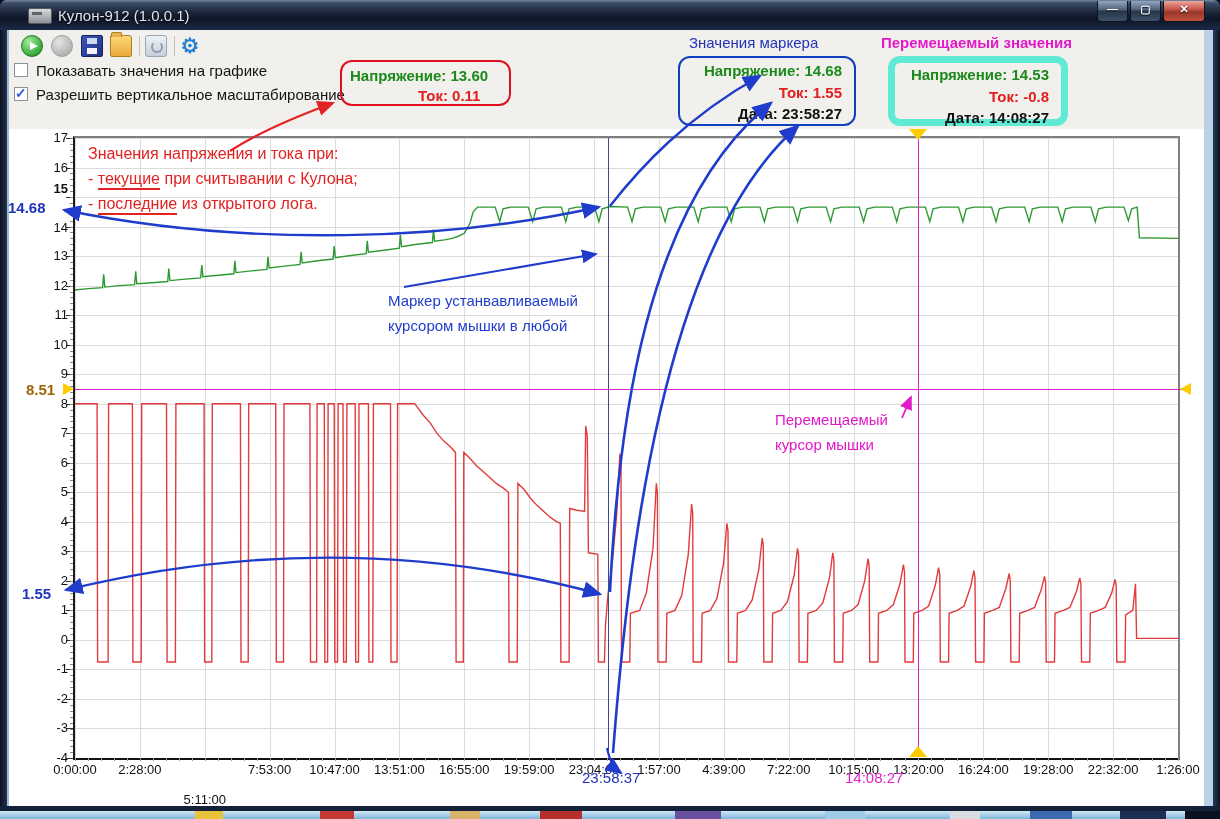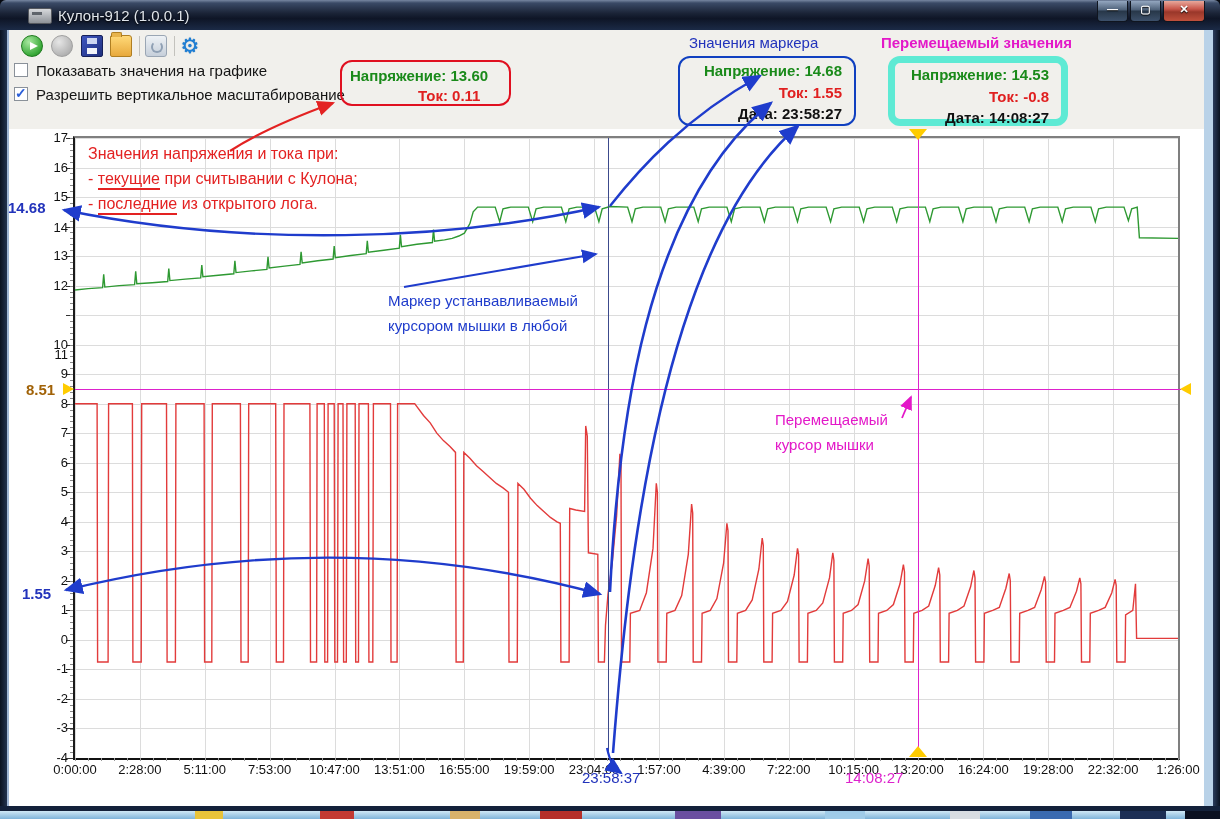--- a/index.html
+++ b/index.html
@@ -173,45 +173,45 @@
     <span>Дата:</span> <span>14:08:27</span></div>
 </div>
 
 <div class="plot"></div>
 <div class="ymaj"></div>
 <div class="ymin"></div>
 <div class="xmin"></div>
 <div class="yticks" id="yticks">
     <div class="ytick" style="top: -8px;">17</div>
     <div class="ytick" style="top: 21.5238px;">16</div>
-    <div class="ytick" style="top: 51px;">15</div>
+    <div class="ytick" style="top: 43px; font-weight: bold;">15</div>
     <div class="ytick" style="top: 82px;">14</div>
     <div class="ytick" style="top: 110.095px;">13</div>
     <div class="ytick" style="top: 139.619px;">12</div>
-    <div class="ytick" style="top: 169.143px; margin-top: 40px;">11</div>
+    <div class="ytick" style="top: 169.143px;">11</div>
     <div class="ytick" style="top: 198.667px;">10</div>
     <div class="ytick" style="top: 228.19px;">9</div>
     <div class="ytick" style="top: 257.714px;">8</div>
     <div class="ytick" style="top: 287.238px;">7</div>
     <div class="ytick" style="top: 316.762px;">6</div>
     <div class="ytick" style="top: 346.286px;">5</div>
     <div class="ytick" style="top: 375.81px;">4</div>
     <div class="ytick" style="top: 405.333px;">3</div>
     <div class="ytick" style="top: 434.857px;">2</div>
     <div class="ytick" style="top: 464.381px;">1</div>
     <div class="ytick" style="top: 493.905px;">0</div>
     <div class="ytick" style="top: 523.429px;">-1</div>
     <div class="ytick" style="top: 552.952px;">-2</div>
     <div class="ytick" style="top: 582.476px;">-3</div>
     <div class="ytick" style="top: 612px;">-4</div>
   </div>
 <div class="xticks" id="xticks">
     <div class="xtick" style="left: 0px;">0:00:00</div>
     <div class="xtick" style="left: 64.8824px;">2:28:00</div>
-    <div class="xtick" style="left: 129.765px;">5:11:00</div>
+    <div class="xtick" style="left: 129.765px; margin-top: 30px;">5:11:00</div>
     <div class="xtick" style="left: 194.647px;">7:53:00</div>
     <div class="xtick" style="left: 259.529px;">10:47:00</div>
     <div class="xtick" style="left: 324.412px;">13:51:00</div>
     <div class="xtick" style="left: 389.294px;">16:55:00</div>
     <div class="xtick" style="left: 454.176px;">19:59:00</div>
     <div class="xtick" style="left: 519.059px;">23:04:00</div>
     <div class="xtick" style="left: 583.941px;">1:57:00</div>
     <div class="xtick" style="left: 648.824px;">4:39:00</div>
     <div class="xtick" style="left: 713.706px;">7:22:00</div>
     <div class="xtick" style="left: 778.588px;">10:15:00</div>

